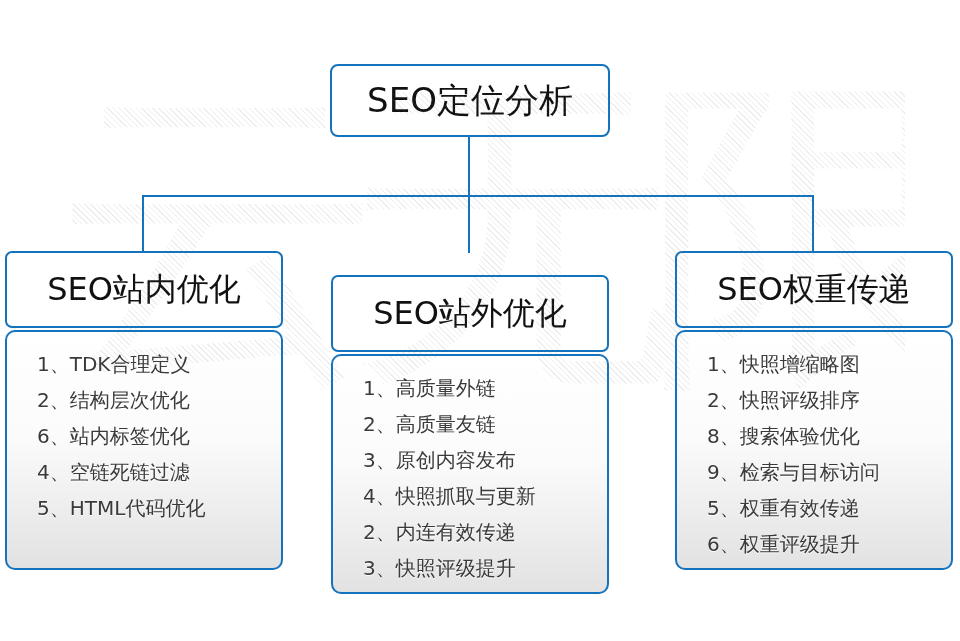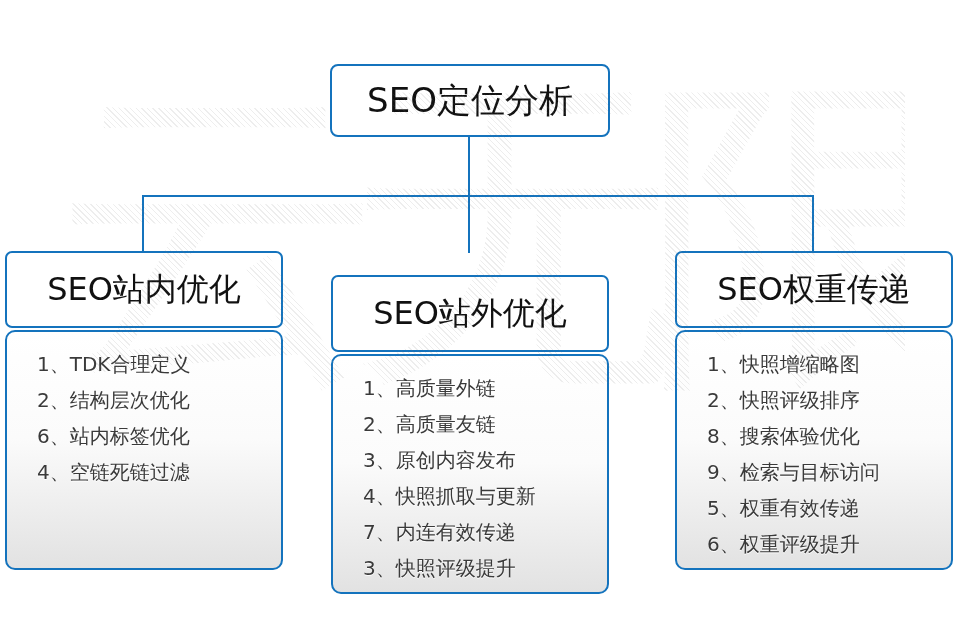--- a/index.html
+++ b/index.html
@@ -80,33 +80,34 @@
 
   <div class="column col-1">
     <div class="col-header">
       <span>SEO站内优化</span>
     </div>
     <div class="col-panel">
       <div class="list-item">1、TDK合理定义</div>
       <div class="list-item">2、结构层次优化</div>
       <div class="list-item">6、站内标签优化</div>
       <div class="list-item">4、空链死链过滤</div>
+      <div class="list-item">5、HTML代码优化</div>
     </div>
   </div>
 
   <div class="column col-2">
     <div class="col-header">
       <span>SEO站外优化</span>
     </div>
     <div class="col-panel">
       <div class="list-item">1、高质量外链</div>
       <div class="list-item">2、高质量友链</div>
       <div class="list-item">3、原创内容发布</div>
       <div class="list-item">4、快照抓取与更新</div>
-      <div class="list-item">7、内连有效传递</div>
+      <div class="list-item">2、内连有效传递</div>
       <div class="list-item">3、快照评级提升</div>
     </div>
   </div>
 
   <div class="column col-3">
     <div class="col-header">
       <span>SEO权重传递</span>
     </div>
     <div class="col-panel">
       <div class="list-item">1、快照增缩略图</div>

